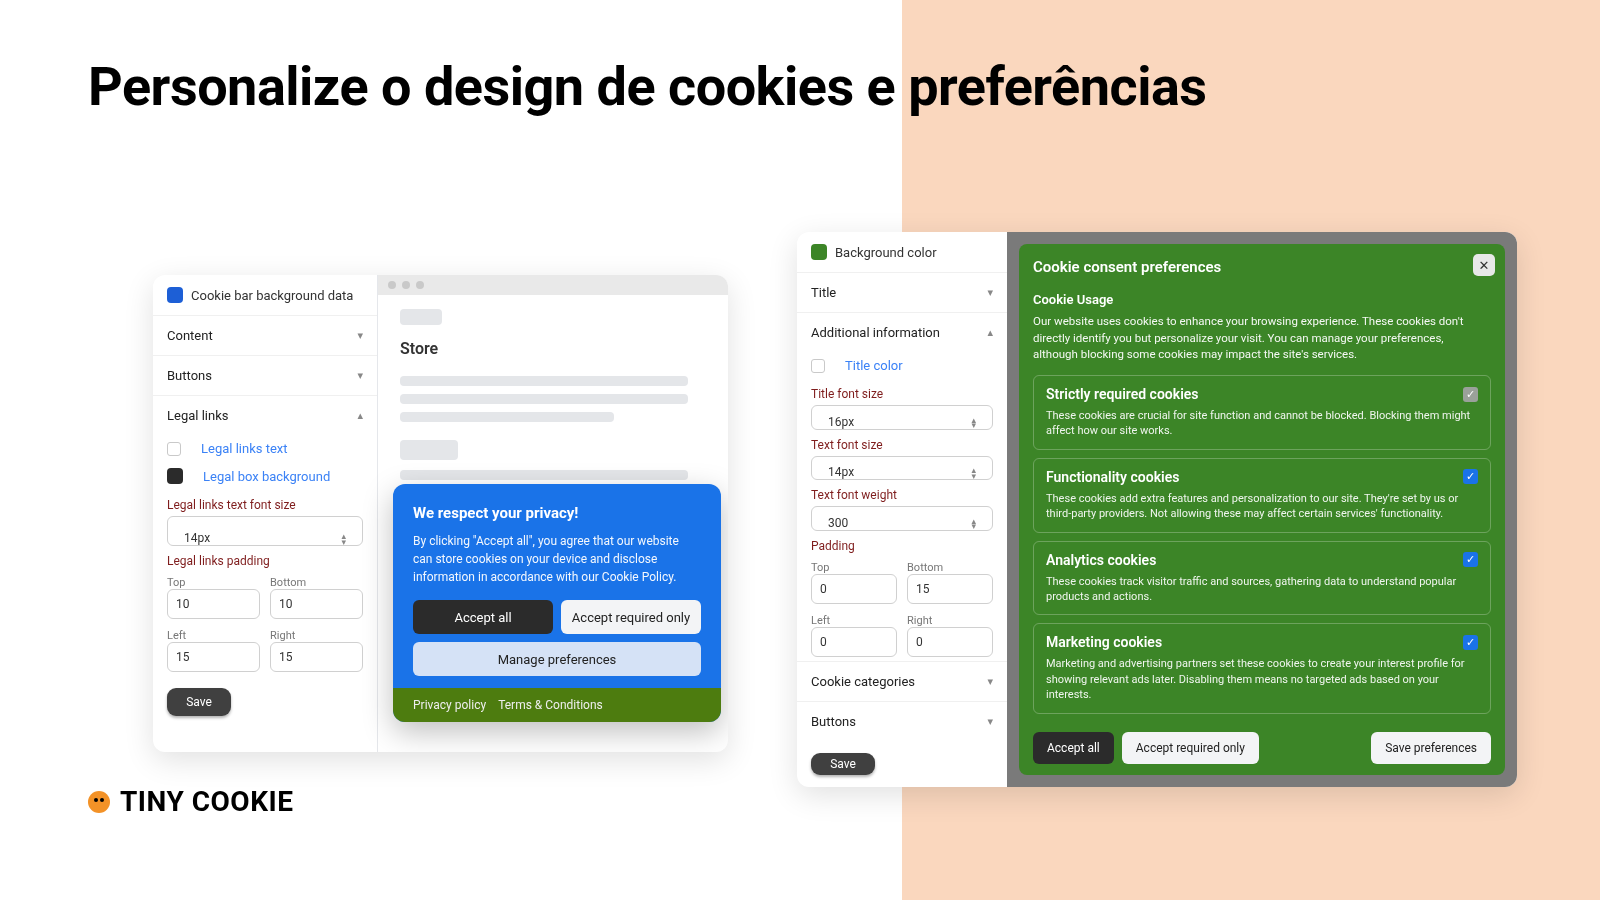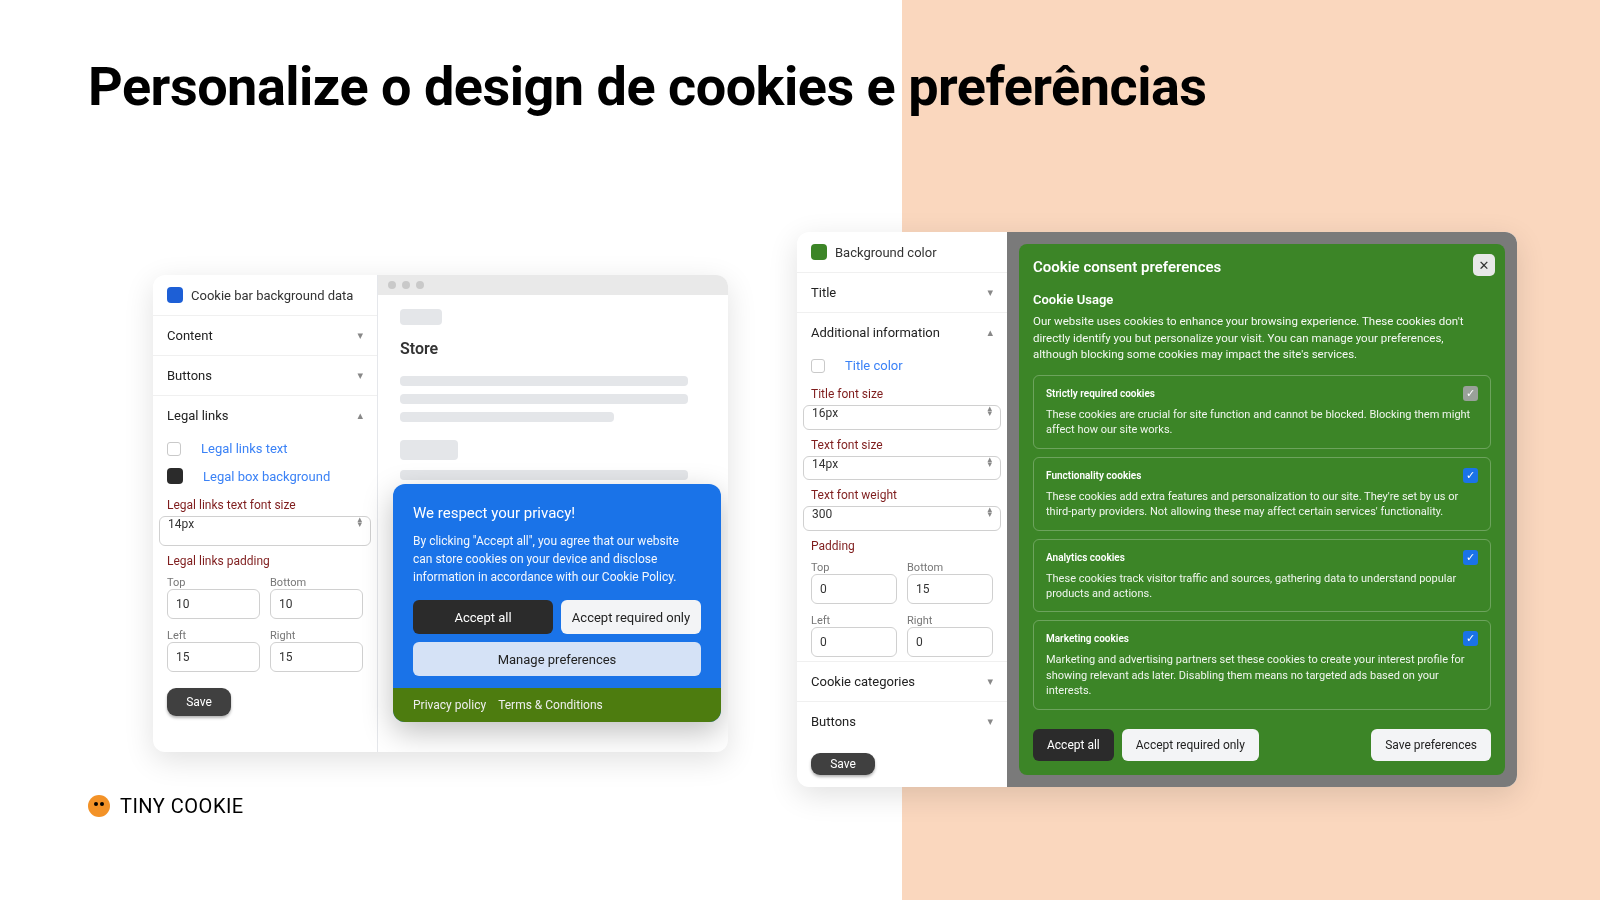--- a/index.html
+++ b/index.html
@@ -4,62 +4,62 @@
 <style>
 *{box-sizing:border-box;margin:0;padding:0;font-family:-apple-system,BlinkMacSystemFont,"Segoe UI",Roboto,sans-serif}
 body{width:1600px;height:900px;background:#fff;position:relative;overflow:hidden}
 .peach-bg{position:absolute;top:0;right:0;width:698px;height:900px;background:#fad7be}
 .headline{position:absolute;top:56px;left:88px;font-size:54px;font-weight:700;line-height:1.15;color:#000;letter-spacing:-0.5px}
 .logo{position:absolute;bottom:82px;left:88px;display:flex;align-items:center;gap:10px}
 .logo-dot{width:22px;height:22px;border-radius:50%;background:#f39227;position:relative}
 .logo-dot:before,.logo-dot:after{content:"";position:absolute;width:4px;height:4px;border-radius:50%;background:#000}
 .logo-dot:before{top:7px;left:6px}
 .logo-dot:after{top:7px;right:6px}
-.logo-text{font-size:20px;font-weight:400;letter-spacing:0.5px;text-transform:uppercase}
+.logo-text{font-size:28px;font-weight:700;letter-spacing:0.5px;text-transform:uppercase}
 .panel{background:#fff;border-radius:12px;box-shadow:0 8px 30px rgba(0,0,0,0.12);position:absolute;overflow:hidden}
 .panel1{top:275px;left:153px;width:575px;height:477px;display:flex}
 .sidebar1{width:225px;border-right:1px solid #e5e7eb;display:flex;flex-direction:column}
 .swatch-row{display:flex;align-items:center;gap:8px;padding:12px 14px;font-size:13px;color:#333}
 .swatch{width:16px;height:16px;border-radius:4px}
 .acc-row{display:flex;align-items:center;justify-content:space-between;padding:12px 14px;border-top:1px solid #f0f0f0;font-size:13px;color:#222;cursor:pointer}
 .chev{font-size:11px;color:#888}
 .checkrow{display:flex;align-items:center;gap:20px;padding:6px 14px;font-size:13px;color:#3b82f6}
 .checkbox-sm{width:14px;height:14px;border:1px solid #c9c9c9;border-radius:3px}
 .field-label{font-size:12px;color:#7f1d1d;padding:8px 14px 4px}
-.select{margin:0 6px;height:30px;border:1px solid #d0d0d0;border-radius:6px;padding:0 8px;font-size:12px;display:flex;align-items:flex-start;justify-content:space-between;color:#333}
+.select{margin:0 14px;height:30px;border:1px solid #d0d0d0;border-radius:6px;padding:0 16px;font-size:12px;display:flex;align-items:flex-end;justify-content:space-between;color:#333}
 .pad-grid{display:grid;grid-template-columns:1fr 1fr;gap:10px;padding:4px 14px}
 .pad-col{display:flex;flex-direction:column;gap:0}
 .pad-lbl{font-size:11px;color:#777}
 .num-input{height:30px;border:1px solid #d0d0d0;border-radius:6px;padding:0 8px;font-size:12px;color:#333;display:flex;align-items:center}
 .save-btn{margin:12px 14px;height:28px;width:64px;background:#404040;color:#fff;border:none;border-radius:9px;font-size:12px;display:flex;align-items:center;justify-content:center;box-shadow:0 2px 3px rgba(0,0,0,0.3)}
 .browser{flex:1;display:flex;flex-direction:column}
 .browser-header{height:20px;background:#e9e9e9;display:flex;align-items:center;gap:6px;padding:0 10px}
 .dot{width:8px;height:8px;border-radius:50%;background:#c9c9c9}
 .browser-body{flex:1;padding:14px 22px;position:relative}
 .store-title{font-size:16px;font-weight:600;color:#333;margin-bottom:18px}
 .skel{background:#e4e6e9;border-radius:4px;margin-bottom:8px}
 .cookie-banner{position:absolute;top:189px;left:15px;width:328px;background:#1a73e8;border-radius:12px;padding:20px;color:#fff;box-shadow:0 10px 30px rgba(0,0,0,0.25)}
-.banner-title{font-weight:400;font-size:15px;margin-bottom:10px}
+.banner-title{font-weight:700;font-size:15px;margin-bottom:10px}
 .banner-text{font-size:12px;line-height:1.5;opacity:0.95;margin-bottom:14px}
 .banner-row{display:flex;gap:8px;margin-bottom:8px}
 .btn-dark{flex:1;height:34px;background:#2b2b2b;color:#fff;border:none;border-radius:6px;font-size:13px}
 .btn-light{flex:1;height:34px;background:#f3f4f6;color:#222;border:none;border-radius:6px;font-size:13px}
 .btn-wide{width:100%;height:34px;background:#d5e2f6;color:#222;border:none;border-radius:6px;font-size:13px}
 .legal-bar{background:#4d7c0f;color:#eee;margin:12px -20px -20px;padding:10px 20px;font-size:12px;border-radius:0 0 12px 12px;display:flex;gap:12px}
 .panel2{top:232px;left:797px;width:720px;height:555px;display:flex}
 .sidebar2{width:210px;display:flex;flex-direction:column;font-size:13px}
 .prefs{flex:1;background:#7a7a7a;display:flex;padding:12px}
 .prefs-inner{flex:1;background:#3c8527;border-radius:8px;padding:14px;display:flex;flex-direction:column;color:#fff;position:relative}
 .prefs-close{position:absolute;top:10px;right:10px;width:22px;height:22px;background:#e8e8e8;border-radius:5px;display:flex;align-items:center;justify-content:center;color:#333;font-size:13px}
 .prefs-title{font-weight:600;font-size:15px;margin-bottom:16px}
 .prefs-sub{font-weight:600;font-size:13px;margin-bottom:6px}
 .prefs-text{font-size:11.5px;line-height:1.45;opacity:0.95;margin-bottom:12px}
 .cat{border:1px solid rgba(255,255,255,0.25);border-radius:6px;padding:10px 12px;margin-bottom:8px}
 .cat-head{display:flex;justify-content:space-between;align-items:center;margin-bottom:6px}
-.cat-title{font-weight:600;font-size:10px}
+.cat-title{font-weight:600;font-size:14px}
 .toggle{width:15px;height:15px;border-radius:3px;display:flex;align-items:center;justify-content:center;font-size:11px;color:#fff}
 .cat-text{font-size:11px;line-height:1.4;opacity:0.92}
 .prefs-footer{display:flex;gap:8px;margin-top:auto;padding-top:10px}
 .pf-btn{height:32px;padding:0 14px;border:none;border-radius:6px;font-size:12px}
 .pf-dark{background:#2b2b2b;color:#fff}
 .pf-light{background:#f3f4f6;color:#222}
 .spacer{flex:1}
 .select-caret{font-size:9px;color:#888;line-height:0.6}
 </style>
 </head>

